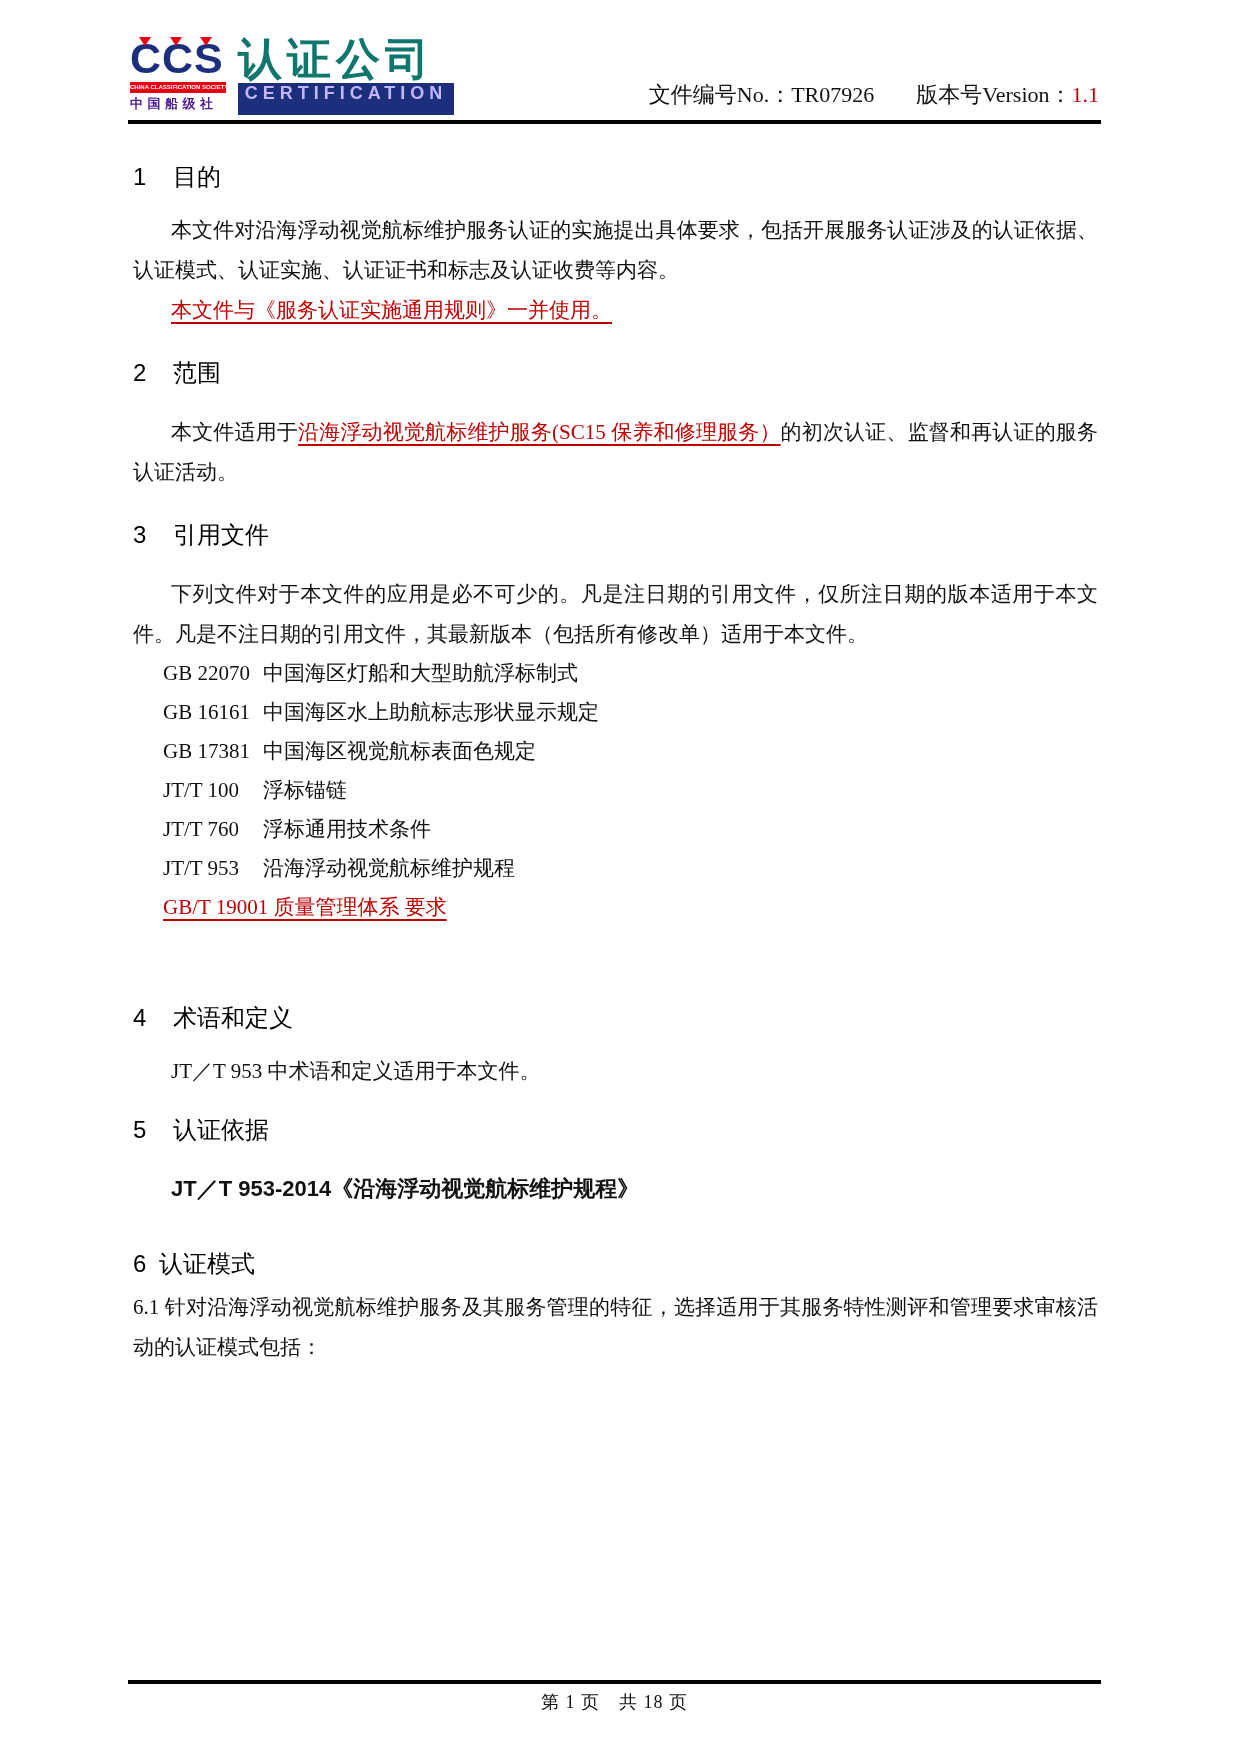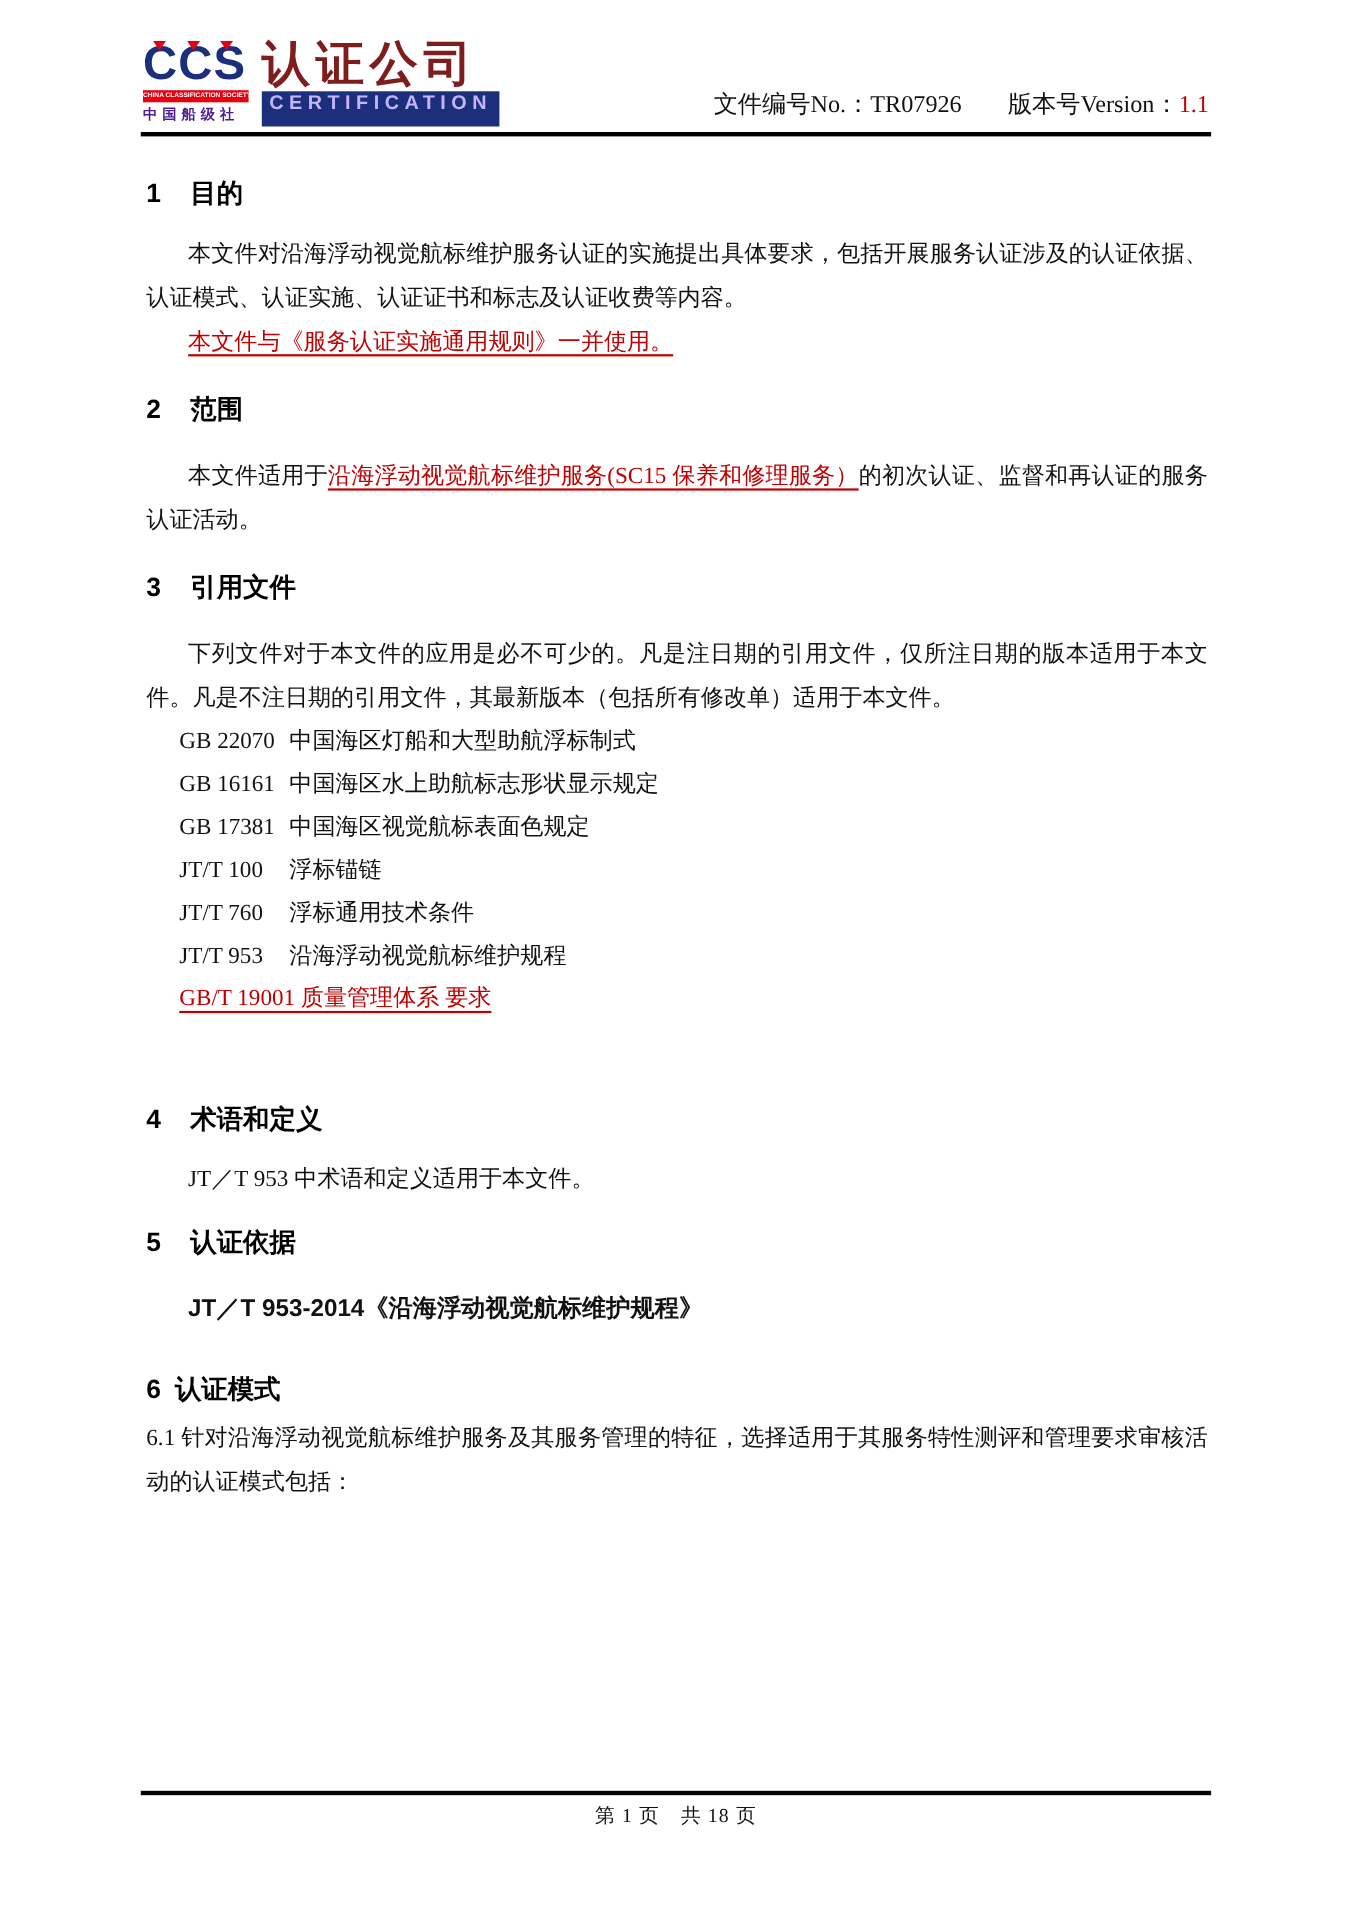--- a/index.html
+++ b/index.html
@@ -18,48 +18,48 @@
   .wedge{position:absolute;width:12px;height:9px;background:#e60012;
          clip-path:polygon(0 0,100% 0,50% 100%);top:1px;}
   .wedge.w1{left:9px;} .wedge.w2{left:40px;} .wedge.w3{left:70px;}
   .soc-en{margin-top:2px;width:96px;height:11px;background:#e60012;color:#fff;
           font-family:"Liberation Sans",sans-serif;font-size:6px;font-weight:bold;
           text-align:center;line-height:11px;letter-spacing:0px;white-space:nowrap;overflow:hidden;}
   .soc-cn{margin-top:2px;color:#4c1d95;font-family:"Liberation Sans",sans-serif;
           font-size:13px;font-weight:bold;letter-spacing:4.5px;white-space:nowrap;}
   .logo-right{margin-left:12px;}
   .co-cn{font-family:"Liberation Sans","DejaVu Sans",sans-serif;font-weight:900;
-         font-size:44px;line-height:46px;letter-spacing:5px;color:#7f1d1d;white-space:nowrap;}
+         font-size:44px;line-height:46px;letter-spacing:5px;color:#0f766e;white-space:nowrap;}
   .cert-bar{margin-top:1px;width:216px;height:32px;background:#1b2f7d;color:#c4b5fd;
             font-family:"Liberation Sans",sans-serif;font-size:18px;font-weight:bold;
             text-align:center;line-height:20px;letter-spacing:5px;white-space:nowrap;}
   .docinfo{position:absolute;right:2px;bottom:10px;font-size:22px;white-space:nowrap;
            font-family:"Liberation Serif","DejaVu Serif",serif;}
   .docinfo .gap{display:inline-block;width:42px;}
   .red{color:#c00000;}
   .redline{color:#c00000;text-decoration:underline;text-underline-offset:5px;
            text-decoration-thickness:1.5px;}
   
   .content{position:absolute;top:140px;left:133px;width:965px;font-size:21px;line-height:40px;}
-  .sec-h{font-family:"Liberation Sans","DejaVu Sans",sans-serif;font-weight:bold;
+  .sec-h{font-family:"Liberation Sans","DejaVu Sans",sans-serif;font-weight:normal;
          font-size:24px;line-height:30px;color:#000;}
   .sec-h .num{display:inline-block;width:40px;}
   .sec-h.tight .num{width:26px;}
   p{margin:0;}
   .para{text-indent:38px;text-align:justify;}
   .noindent{text-indent:0;}
   .mt-h1{margin-top:22px;} .mt-p1{margin-top:18px;}
   .mt-h{margin-top:28px;}  .mt-p{margin-top:24px;}
   .reflist{margin-left:30px;line-height:39px;}
   .ref-code{display:inline-block;min-width:100px;}
   .mt-h4{margin-top:76px;}
   .mt-h6{margin-top:40px;} .mt-p6{margin-top:8px;}
   .bold{font-weight:bold;font-family:"Liberation Sans","DejaVu Sans",sans-serif;font-size:22px;}
   
-  .footer{position:absolute;left:128px;right:132px;top:1628px;border-top:4px solid #000;}
+  .footer{position:absolute;left:128px;right:132px;top:1680px;border-top:4px solid #000;}
   .footer .pg{margin-top:6px;text-align:center;font-size:18px;letter-spacing:1px;}
 </style>
 </head>
 <body>
 
 <div class="page">
 
   <div class="header">
     <div class="logo">
       <div class="logo-left">

